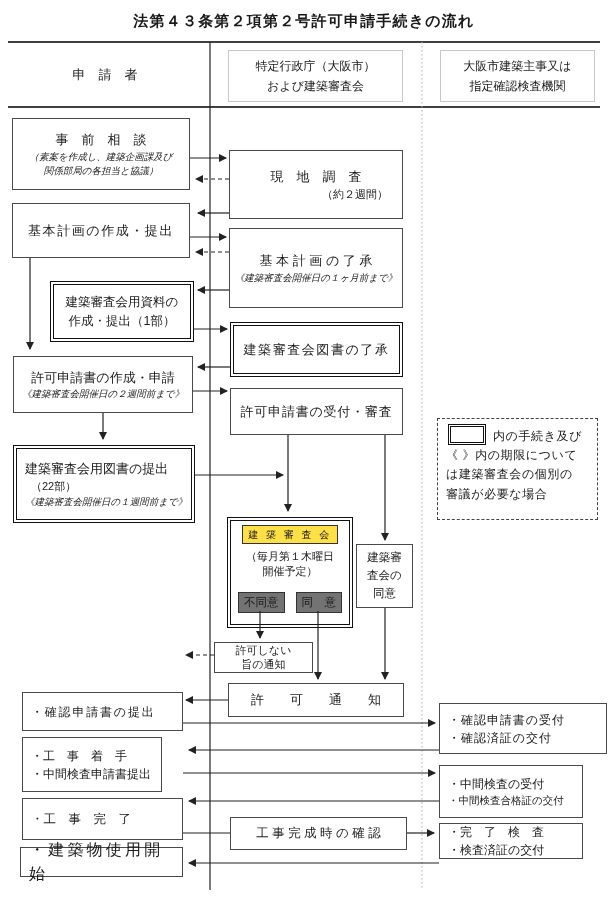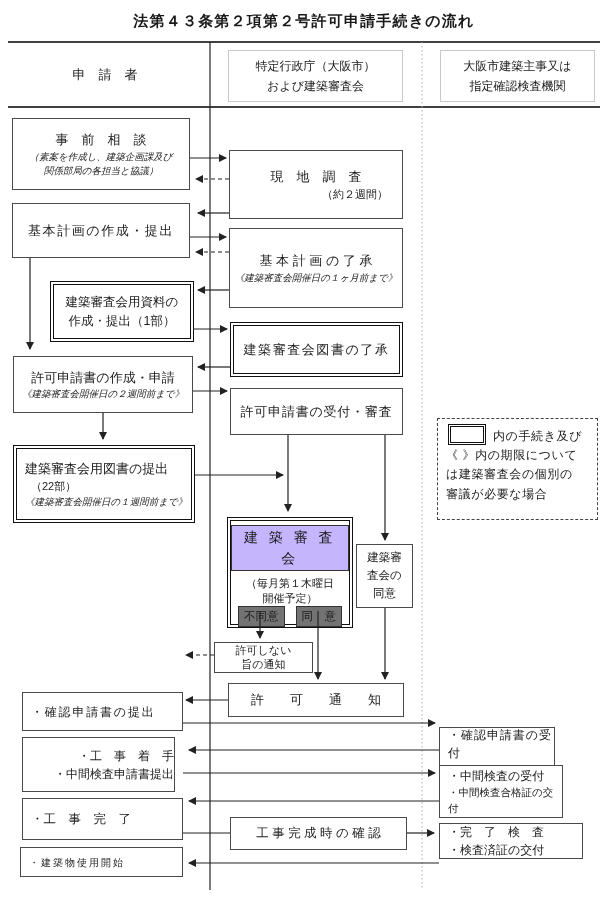--- a/index.html
+++ b/index.html
@@ -11,21 +11,21 @@
   .hdr-box{border:1px solid #c9c9c9;}
   .bx{position:absolute;box-sizing:border-box;background:#fff;border:1px solid #4a4a4a;
       display:flex;flex-direction:column;justify-content:center;align-items:center;
       font-size:13px;line-height:1.5;text-align:center;}
   .dbl{border:1.3px solid #111;outline:1.3px solid #111;outline-offset:2px;}
   .sm{font-size:9.5px;letter-spacing:0;font-style:italic;}
   .md{font-size:11px;}
   .left{align-items:flex-start;text-align:left;padding-left:8px;}
   .ls1{letter-spacing:0.12em;}
   .minibox{border:1px solid #333;padding:1px 5px;font-size:11.5px;background:#737373;}
-  .lblbox{border:1px solid #333;padding:1px 5px;font-size:14px;letter-spacing:0.25em;margin-top:4px;background:#c4b5fd;}
+  .lblbox{border:1px solid #333;padding:1px 5px;font-size:10px;letter-spacing:0.25em;margin-top:4px;background:#fde047;}
   .legend{border:1px dashed #444;font-size:12px;line-height:1.6;text-align:left;
           padding:7px 6px 4px 8px;letter-spacing:0.05em;}
   .legend-icon{display:inline-block;width:32px;height:15px;border:1px solid #111;outline:1px solid #111;
                outline-offset:1.5px;margin:0 9px 0 4px;vertical-align:-3px;background:#fff;}
   svg.wires{position:absolute;left:0;top:0;pointer-events:none;z-index:6;}
   svg.wires line{stroke:#222;stroke-width:1.2;}
   svg.wires line.dash{stroke-dasharray:4 3;}
   svg.wires line.frame{stroke:#000;stroke-width:1.5;}
   svg.wires line.dot{stroke:#aaa;stroke-width:1;stroke-dasharray:1.5 2.5;}
 </style>
@@ -69,30 +69,30 @@
   <div class="bx dbl left" style="left:16px;top:448px;width:176px;height:72px;">
     <div>建築審査会用図書の提出</div>
     <div class="md" style="padding-left:6px;">（22部）</div>
     <div class="sm">《建築審査会開催日の１週間前まで》</div>
   </div>
 
   <div class="bx left" style="left:22px;top:692px;width:161px;height:39px;font-size:12px;letter-spacing:0.15em;">
     <div>・確認申請書の提出</div>
   </div>
 
-  <div class="bx left" style="left:22px;top:737px;width:153px;height:55px;font-size:12px;align-items:flex-end;">
+  <div class="bx left" style="left:22px;top:737px;width:140px;height:55px;font-size:12px;">
     <div>・工　事　着　手</div>
     <div>・中間検査申請書提出</div>
   </div>
 
   <div class="bx left" style="left:22px;top:798px;width:161px;height:42px;font-size:12.5px;">
     <div>・工　事　完　了</div>
   </div>
 
-  <div class="bx left" style="left:20px;top:847px;width:163px;height:30px;font-size:10px;letter-spacing:0.2em;">
+  <div class="bx left" style="left:20px;top:847px;width:163px;height:30px;font-size:16px;letter-spacing:0.2em;">
     <div>・建築物使用開始</div>
   </div>
 
   <div class="bx" style="left:229px;top:150px;width:174px;height:69px;">
     <div>現　地　調　査</div>
     <div class="md" style="align-self:flex-end;padding-right:14px;">（約２週間）</div>
   </div>
 
   <div class="bx" style="left:229px;top:228px;width:174px;height:80px;">
     <div>基 本 計 画 の 了 承</div>
@@ -138,26 +138,26 @@
     <div>同意</div>
   </div>
 
   <div class="abs legend" style="left:437px;top:418px;width:161px;height:102px;">
     <div><span class="legend-icon"></span><span>内の手続き及び</span></div>
     <div>《 》内の期限について</div>
     <div>は建築審査会の個別の</div>
     <div>審議が必要な場合</div>
   </div>
 
-  <div class="bx left" style="left:439px;top:727px;width:116px;height:51px;font-size:12px;letter-spacing:0.08em;">
+  <div class="bx left" style="left:439px;top:703px;width:168px;height:51px;font-size:12px;letter-spacing:0.08em;text-align:right;">
     <div>・確認申請書の受付</div>
     <div>・確認済証の交付</div>
   </div>
 
-  <div class="bx left" style="left:439px;top:765px;width:124px;height:53px;font-size:12px;">
+  <div class="bx left" style="left:439px;top:765px;width:144px;height:53px;font-size:12px;">
     <div>・中間検査の受付</div>
     <div style="font-size:10.5px;">・中間検査合格証の交付</div>
   </div>
 
   <div class="bx left" style="left:439px;top:823px;width:144px;height:36px;font-size:12px;">
     <div>・完　了　検　査</div>
     <div>・検査済証の交付</div>
   </div>
 
   <svg class="wires" width="608" height="898" viewBox="0 0 608 898">

